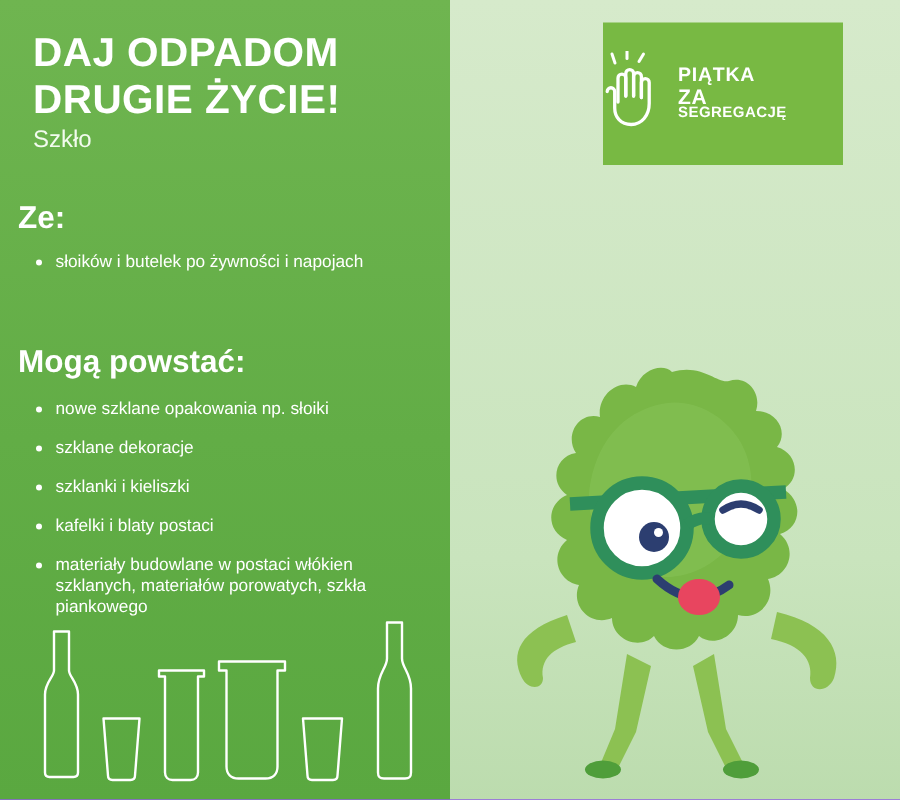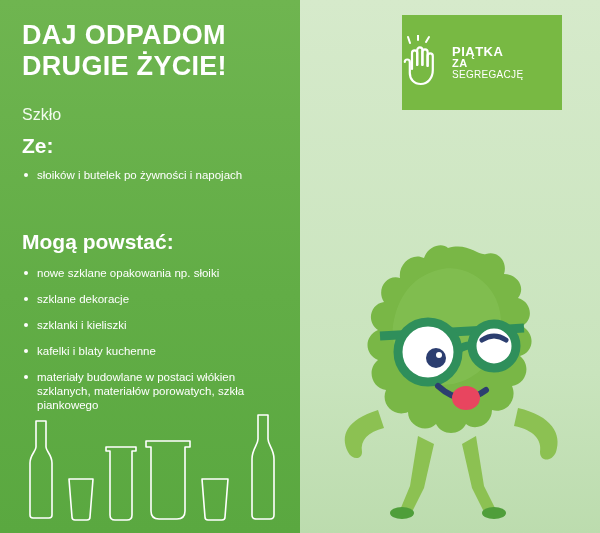--- a/index.html
+++ b/index.html
@@ -49,29 +49,29 @@
     color: #ffffff;
   }
   .headline .l1, .headline .l2 {
     font-size: 27px;
     font-weight: bold;
     letter-spacing: 0.3px;
     line-height: 31px;
     text-transform: uppercase;
   }
   .headline .sub {
-    margin-top: 24px;
+    margin-top: 3px;
     font-size: 16px;
     font-weight: normal;
     color: #f2fbee;
   }
   
   .sec-head {
     position: absolute;
-    left: 22px;
+    left: 12px;
     color: #ffffff;
     font-size: 21px;
     font-weight: bold;
   }
   #sec-ze { top: 134px; }
   #sec-moga { top: 230px; }
 
   .list {
     position: absolute;
     left: 24px;
@@ -117,22 +117,22 @@
     display: flex;
     align-items: center;
     gap: 6px;
   }
   .logo-text {
     color: #ffffff;
     line-height: 1.05;
     text-align: left;
   }
   .logo-text .t1 { font-size: 13px; font-weight: bold; letter-spacing: .5px; }
-  .logo-text .t2 { font-size: 11px; font-weight: bold; letter-spacing: .5px; }
-  .logo-text .t3 { font-size: 10px; font-weight: normal; letter-spacing: .3px; }
+  .logo-text .t2 { font-size: 14px; font-weight: bold; letter-spacing: .5px; }
+  .logo-text .t3 { font-size: 10px; font-weight: bold; letter-spacing: .3px; }
 
   
   .bottles {
     position: absolute;
     left: 14px;
     bottom: 10px;
     width: 275px;
     height: 110px;
   }
   
@@ -161,21 +161,21 @@
   <div class="sec-head" id="sec-ze">Ze:</div>
   <ul class="list" id="list-ze">
     <li>słoików i butelek po żywności i napojach</li>
   </ul>
 
   <div class="sec-head" id="sec-moga">Mogą powstać:</div>
   <ul class="list" id="list-moga">
     <li>nowe szklane opakowania np. słoiki</li>
     <li>szklane dekoracje</li>
     <li>szklanki i kieliszki</li>
-    <li>kafelki i blaty kuchenne</li>
+    <li>kafelki i blaty postaci</li>
     <li>materiały budowlane w postaci włókien szklanych, materiałów porowatych, szkła piankowego</li>
   </ul>
 
   <div class="logo-box">
     <div class="logo-inner">
       <span>
         <svg width="44" height="52" viewBox="0 0 44 52" fill="none" xmlns="http://www.w3.org/2000/svg">
           <g stroke="#ffffff" stroke-width="2" stroke-linecap="round">
             <line x1="8" y1="8" x2="6" y2="2"></line>
             <line x1="16" y1="5" x2="16" y2="0"></line>

